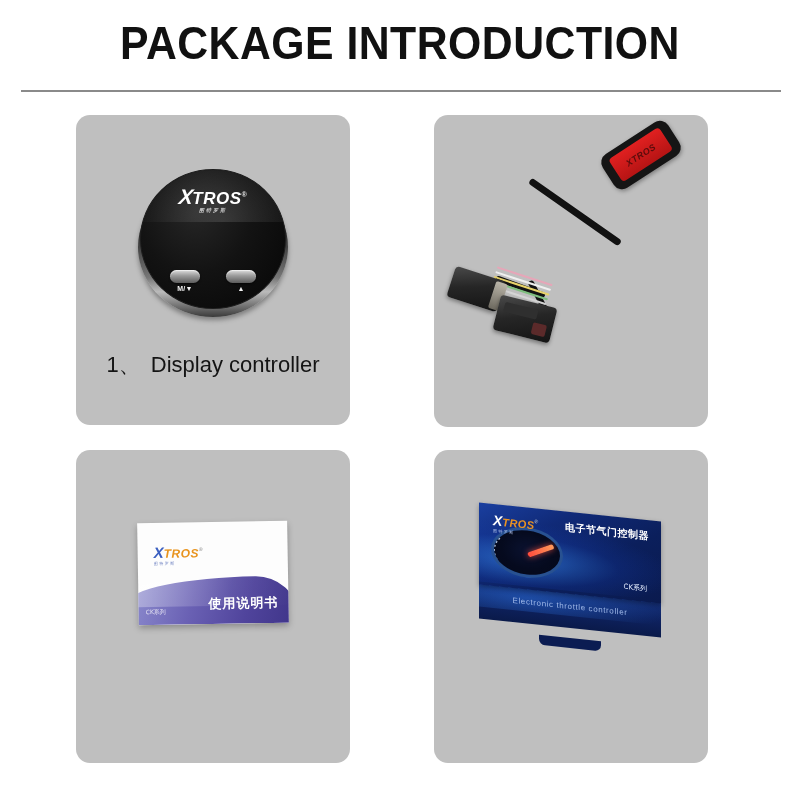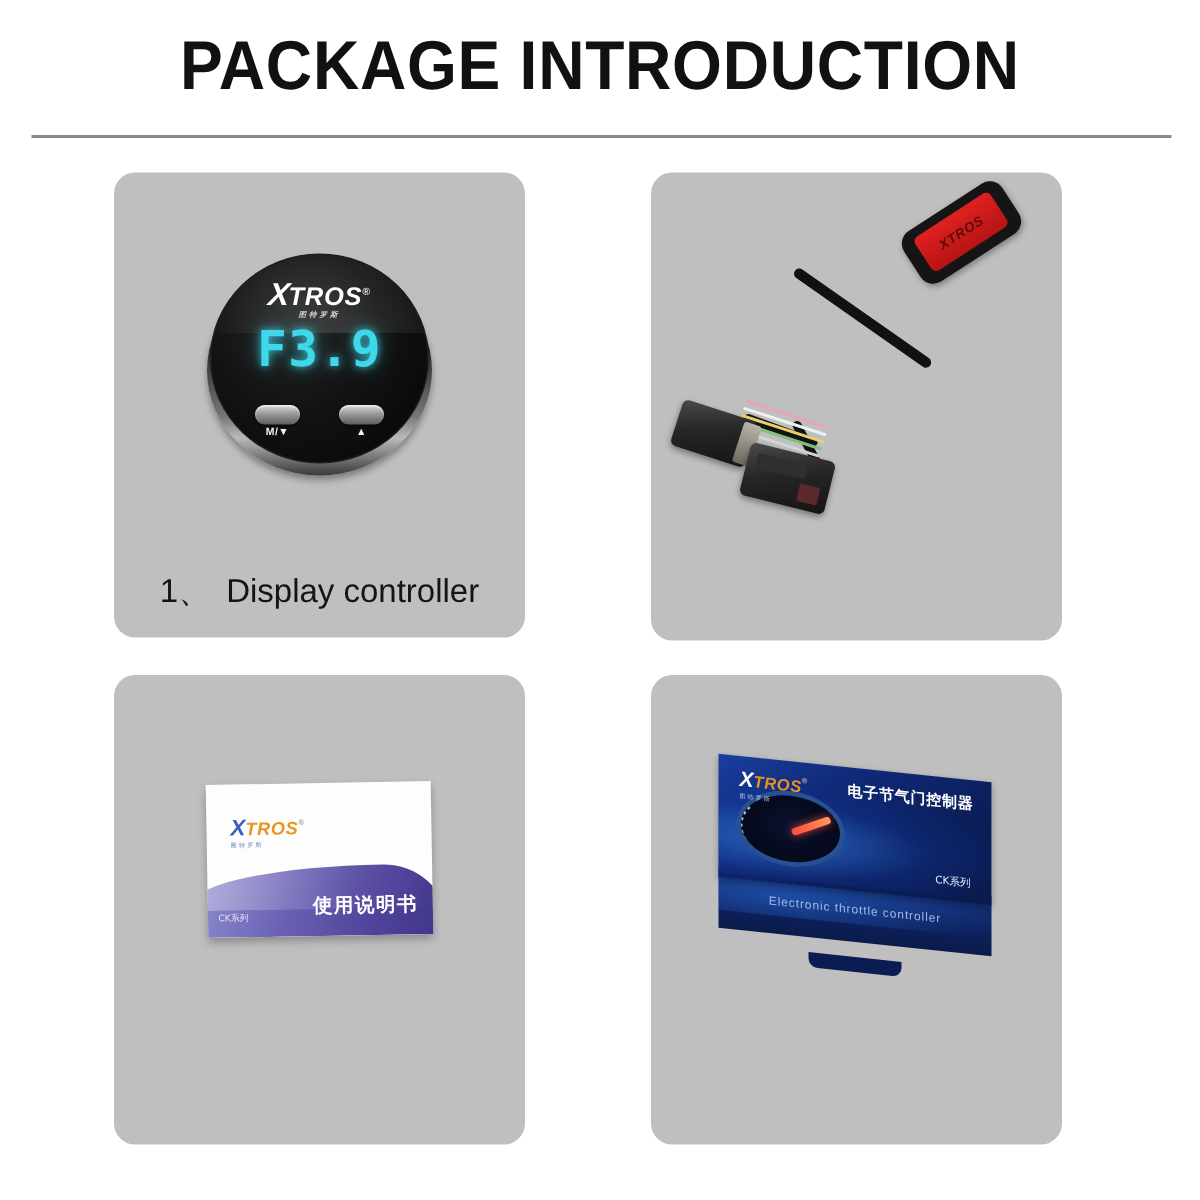--- a/index.html
+++ b/index.html
@@ -75,21 +75,21 @@
   .panel-art {
     position: absolute;
     left: 0;
     top: 0;
     width: 274px;
     height: 240px;
   }
   .panel-caption {
     position: absolute;
     left: 0;
-    bottom: 16px;
+    bottom: 45px;
     width: 274px;
     text-align: center;
     font-size: 22px;
     color: #141414;
     font-family: "Liberation Sans", sans-serif;
     white-space: nowrap;
   }
   .panel.p3 .panel-caption,
   .panel.p4 .panel-caption { bottom: 30px; }
   .cap-num { letter-spacing: 0px; }
@@ -491,21 +491,20 @@
         <div class="dial-wrap">
           <div class="dial-rim"></div>
           <div class="dial-face">
             <div class="dial-gloss"></div>
             <div class="brand">
               <span class="brand-main">
                 <span class="brand-x">X</span><span>TROS</span><span class="brand-reg">®</span>
                 <span class="brand-sub">图特罗斯</span>
               </span>
             </div>
-            <div class="dial-readout">F3.9</div>
             <div class="dial-buttons">
               <span class="dial-btn">
                 <span class="cap"></span>
                 <span class="lbl">M/▼</span>
               </span>
               <span class="dial-btn">
                 <span class="cap"></span>
                 <span class="lbl">▲</span>
               </span>
             </div>

